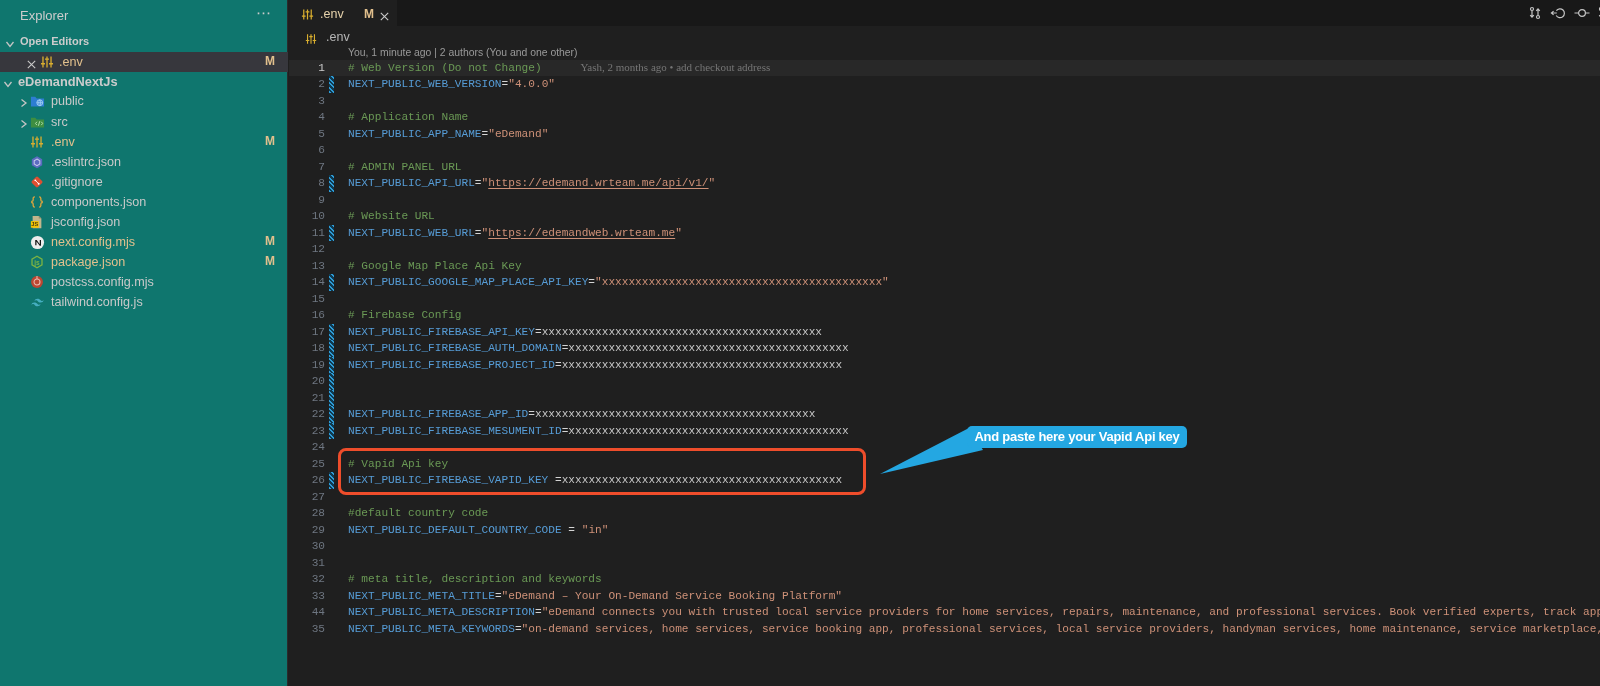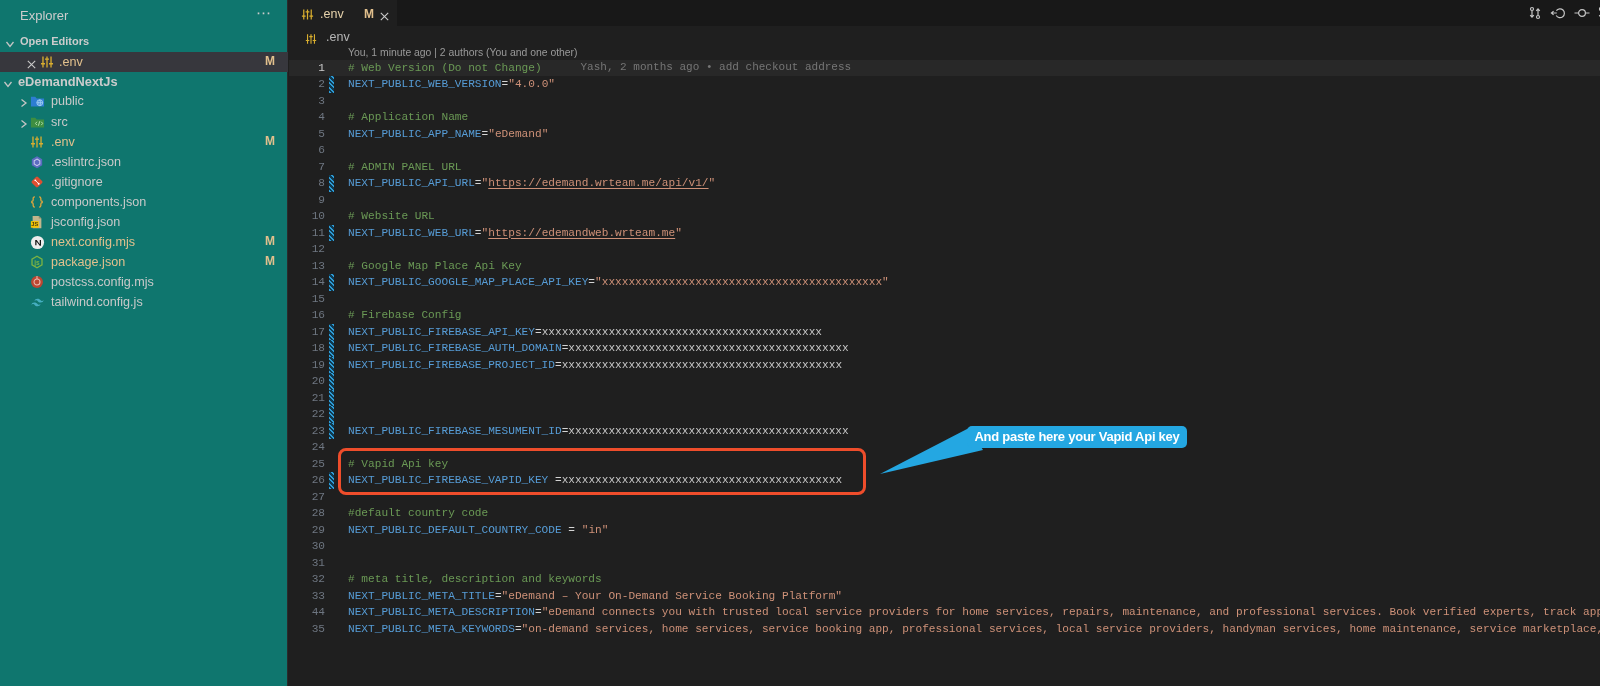--- a/index.html
+++ b/index.html
@@ -13,21 +13,21 @@
 .mbadge{font-size:12px;font-weight:bold;color:#E2C08D;width:14px;text-align:center}
 .ln{left:0;width:36px;text-align:right;font-family:"Liberation Mono",monospace;font-size:11.13px;line-height:16.51px;height:16.51px}
 .gmark{left:39.5px;width:5.5px;height:16.51px;background:repeating-linear-gradient(45deg,#2E9BD6 0px,#2E9BD6 1.6px,#10394E 1.6px,#10394E 3.2px)}
 .cl{left:59.0px;font-family:"Liberation Mono",monospace;font-size:11.13px;line-height:16.51px;height:16.51px;white-space:pre}
 .cl .c{color:#6A9955}
 .cl .k{color:#569CD6}
 .cl .p{color:#D4D4D4}
 .cl .s{color:#CE9178}
 .cl .x{color:#C8C8C8}
 .cl .u{color:#CE9178;text-decoration:underline;text-underline-offset:2px}
-.blame{font-family:Liberation Mono, monospace;font-size:11px;color:#767676;white-space:pre}
+.blame{font-family:Liberation Serif, serif;font-size:11px;color:#767676;white-space:pre}
 .callout{left:678px;top:426px;width:220px;height:22px;background:#24A7E2;border-radius:5px;color:#fff;font-weight:bold;font-size:13px;line-height:22px;text-align:center;letter-spacing:-0.25px}
 </style></head>
 <body>
 <div id="sidebar">
     <div class="abs" style="left:20px;top:8px;font-size:13px;color:#CCCCCC">Explorer</div>
     <div class="abs" style="left:256px;top:4px;font-size:15px;color:#CCCCCC;letter-spacing:1px">⋯</div>
     <div class="abs" style="left:4px;top:36px"><svg width="12" height="12" viewBox="0 0 12 12">
         <path d="M2.5 4 6 8.5 9.5 4" stroke="#C5C5C5" stroke-width="1.3" fill="none"></path>
       </svg></div>
     <div class="abs sect" style="left:20px;top:35px">Open Editors</div>
@@ -226,20 +226,21 @@
     <div class="cl abs" style="top:158.59px"><span class="c"># ADMIN PANEL URL</span></div>
     <div class="cl abs" style="top:175.09px"><span class="k">NEXT_PUBLIC_API_URL</span><span class="p">=</span><span class="s">"</span><span class="u">https://edemand.wrteam.me/api/v1/</span><span class="s">"</span></div>
     <div class="cl abs" style="top:208.10px"><span class="c"># Website URL</span></div>
     <div class="cl abs" style="top:224.61px"><span class="k">NEXT_PUBLIC_WEB_URL</span><span class="p">=</span><span class="s">"</span><span class="u">https://edemandweb.wrteam.me</span><span class="s">"</span></div>
     <div class="cl abs" style="top:257.62px"><span class="c"># Google Map Place Api Key</span></div>
     <div class="cl abs" style="top:274.13px"><span class="k">NEXT_PUBLIC_GOOGLE_MAP_PLACE_API_KEY</span><span class="p">=</span><span class="s">"xxxxxxxxxxxxxxxxxxxxxxxxxxxxxxxxxxxxxxxxxx"</span></div>
     <div class="cl abs" style="top:307.14px"><span class="c"># Firebase Config</span></div>
     <div class="cl abs" style="top:323.65px"><span class="k">NEXT_PUBLIC_FIREBASE_API_KEY</span><span class="p">=</span><span class="x">xxxxxxxxxxxxxxxxxxxxxxxxxxxxxxxxxxxxxxxxxx</span></div>
     <div class="cl abs" style="top:340.15px"><span class="k">NEXT_PUBLIC_FIREBASE_AUTH_DOMAIN</span><span class="p">=</span><span class="x">xxxxxxxxxxxxxxxxxxxxxxxxxxxxxxxxxxxxxxxxxx</span></div>
     <div class="cl abs" style="top:356.66px"><span class="k">NEXT_PUBLIC_FIREBASE_PROJECT_ID</span><span class="p">=</span><span class="x">xxxxxxxxxxxxxxxxxxxxxxxxxxxxxxxxxxxxxxxxxx</span></div>
+    <div class="cl abs" style="top:406.18px"><span class="k">NEXT_PUBLIC_FIREBASE_APP_ID</span><span class="p">=</span><span class="x">xxxxxxxxxxxxxxxxxxxxxxxxxxxxxxxxxxxxxxxxxx</span></div>
     <div class="cl abs" style="top:422.68px"><span class="k">NEXT_PUBLIC_FIREBASE_MESUMENT_ID</span><span class="p">=</span><span class="x">xxxxxxxxxxxxxxxxxxxxxxxxxxxxxxxxxxxxxxxxxx</span></div>
     <div class="cl abs" style="top:455.69px"><span class="c"># Vapid Api key</span></div>
     <div class="cl abs" style="top:472.20px"><span class="k">NEXT_PUBLIC_FIREBASE_VAPID_KEY</span><span class="x"> </span><span class="p">=</span><span class="x">xxxxxxxxxxxxxxxxxxxxxxxxxxxxxxxxxxxxxxxxxx</span></div>
     <div class="cl abs" style="top:505.21px"><span class="c">#default country code</span></div>
     <div class="cl abs" style="top:521.72px"><span class="k">NEXT_PUBLIC_DEFAULT_COUNTRY_CODE</span><span class="x"> </span><span class="p">=</span><span class="x"> </span><span class="s">"in"</span></div>
     <div class="cl abs" style="top:571.24px"><span class="c"># meta title, description and keywords</span></div>
     <div class="cl abs" style="top:587.74px"><span class="k">NEXT_PUBLIC_META_TITLE</span><span class="p">=</span><span class="s">"eDemand – Your On-Demand Service Booking Platform"</span></div>
     <div class="cl abs" style="top:604.25px"><span class="k">NEXT_PUBLIC_META_DESCRIPTION</span><span class="p">=</span><span class="s">"eDemand connects you with trusted local service providers for home services, repairs, maintenance, and professional services. Book verified experts, track appointments in real time, and enjoy hassle-free service booking."</span></div>
     <div class="cl abs" style="top:620.75px"><span class="k">NEXT_PUBLIC_META_KEYWORDS</span><span class="p">=</span><span class="s">"on-demand services, home services, service booking app, professional services, local service providers, handyman services, home maintenance, service marketplace, book services online, trusted professionals"</span></div>
     <div class="abs blame" style="left:291.5px;top:60.75px">Yash, 2 months ago • add checkout address</div>

